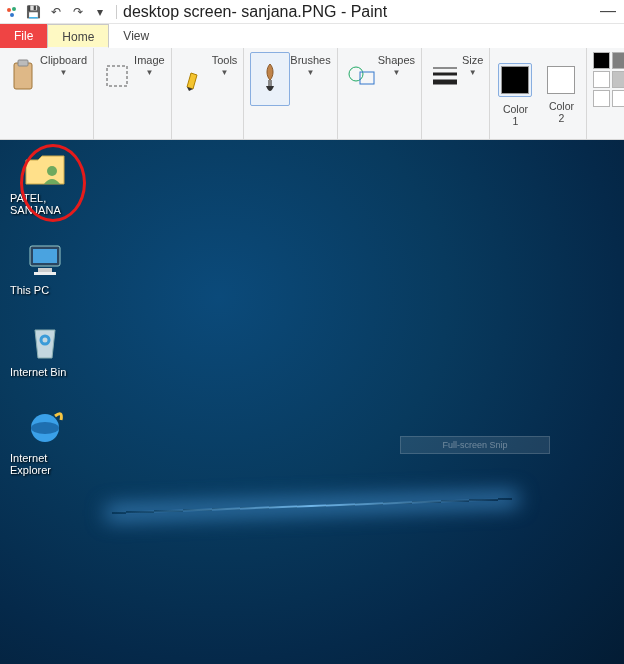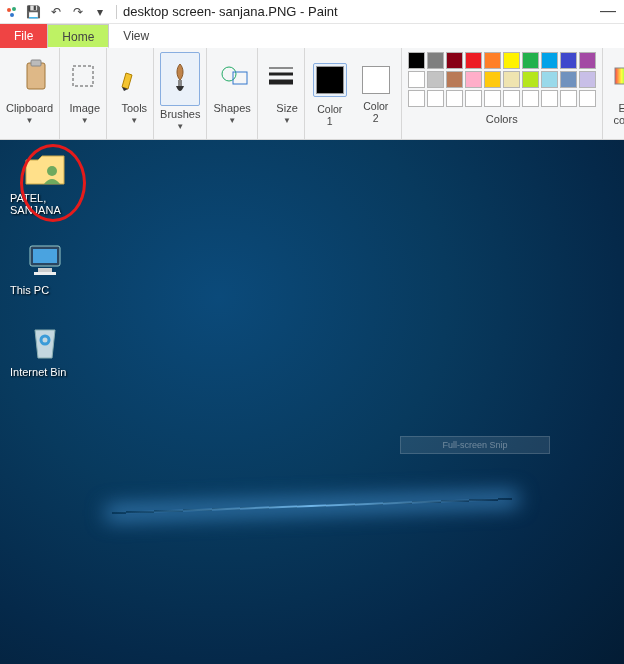--- a/index.html
+++ b/index.html
@@ -4,32 +4,32 @@
 <style>
 * { margin: 0; padding: 0; box-sizing: border-box; font-family: "Segoe UI", Tahoma, sans-serif; }
 body { width: 624px; height: 664px; background: #fff; overflow: hidden; position: relative; }
 
 
 .titlebar { height: 24px; display: flex; align-items: center; background: #fff; border-bottom: 1px solid #e5e5e5; padding: 0 4px; position: relative; }
 .app-icon { width: 16px; height: 16px; margin-right: 4px; }
 .qat { display: flex; gap: 2px; align-items: center; }
 .qat-btn { width: 20px; height: 20px; display: flex; align-items: center; justify-content: center; font-size: 12px; color: #444; cursor: pointer; }
 .title-sep { width: 1px; height: 14px; background: #ccc; margin: 0 6px; }
-.title-text { font-size: 13px; color: #222; }
+.title-text { font-size: 16px; color: #222; }
 .win-close { position: absolute; right: 8px; top: 2px; font-size: 16px; color: #444; }
 
 
 .tabrow { height: 24px; display: flex; background: #fff; }
 .tab { padding: 0 14px; font-size: 12px; line-height: 24px; color: #444; cursor: pointer; }
 .tab.file { background: #ef4444; color: #fff; }
-.tab.active { border: 1px solid #c8c8c8; border-bottom: 1px solid #f5f6f7; background: #bef264; }
+.tab.active { border: 1px solid #c8c8c8; border-bottom: 1px solid #f5f6f7; background: #fef9c3; }
 
 
 .ribbon { height: 92px; background: #f5f6f7; border-bottom: 1px solid #d7d7d7; display: flex; }
-.group { border-right: 1px solid #d7d7d7; display: flex; flex-direction: column; align-items: flex-end; justify-content: flex-start; padding: 4px 6px 2px 6px; }
+.group { border-right: 1px solid #d7d7d7; display: flex; flex-direction: row; align-items: flex-start; justify-content: flex-start; padding: 4px 6px 2px 6px; }
 .group .icon-slot { height: 48px; display: flex; align-items: center; justify-content: center; }
 .group .glabel { font-size: 11px; color: #444; text-align: center; line-height: 12px; margin-top: 2px; display:flex; flex-direction:column; align-items:center; gap:1px;}
 .drop-arrow { font-size: 8px; color: #555; }
 .colbtn { display: flex; flex-direction: column; align-items: center; width: 38px; }
 .colbtn .sw { width: 28px; height: 28px; border: 1px solid #999; }
 .colbtn .cl { font-size: 10.5px; color: #444; text-align: center; margin-top: 6px; }
 .selected-frame { border: 1px solid #88aee0; background: #cfe4ff44; padding: 2px; border-radius: 2px; }
 
 
 .palette-wrap { display: flex; flex-direction: column; align-items: center; padding: 4px 6px 2px 6px; border-right: 1px solid #d7d7d7; }
@@ -277,15 +277,25 @@
   <div class="dicon" style="left:10px; top:182px;">
     <div class="ic">
       <svg width="40" height="40">
           <path d="M10 8 L30 8 L27 36 L13 36 Z" fill="#d8e8ee" stroke="#9bb" opacity="0.9"></path>
           <path d="M16 18 a4 4 0 1 1 8 0 a4 4 0 1 1 -8 0" fill="none" stroke="#3a9bd8" stroke-width="3"></path>
         </svg>
     </div>
     <div>Internet Bin</div>
   </div>
 
+  <div class="dicon" style="left:10px; top:268px;">
+    <div class="ic">
+      <svg width="40" height="40">
+          <circle cx="20" cy="20" r="14" fill="#3aa0e8"></circle>
+          <path d="M6 20 a14 6 0 1 0 28 0 a14 6 0 1 0 -28 0" fill="#1e6fb0"></path>
+          <path d="M30 8 Q38 2 36 12" fill="none" stroke="#f5c542" stroke-width="3"></path>
+        </svg>
+    </div>
+    <div>Internet Explorer</div>
+  </div>
 
   <div class="snipbar">Full-screen Snip</div>
 </div>
 
 </body></html>

